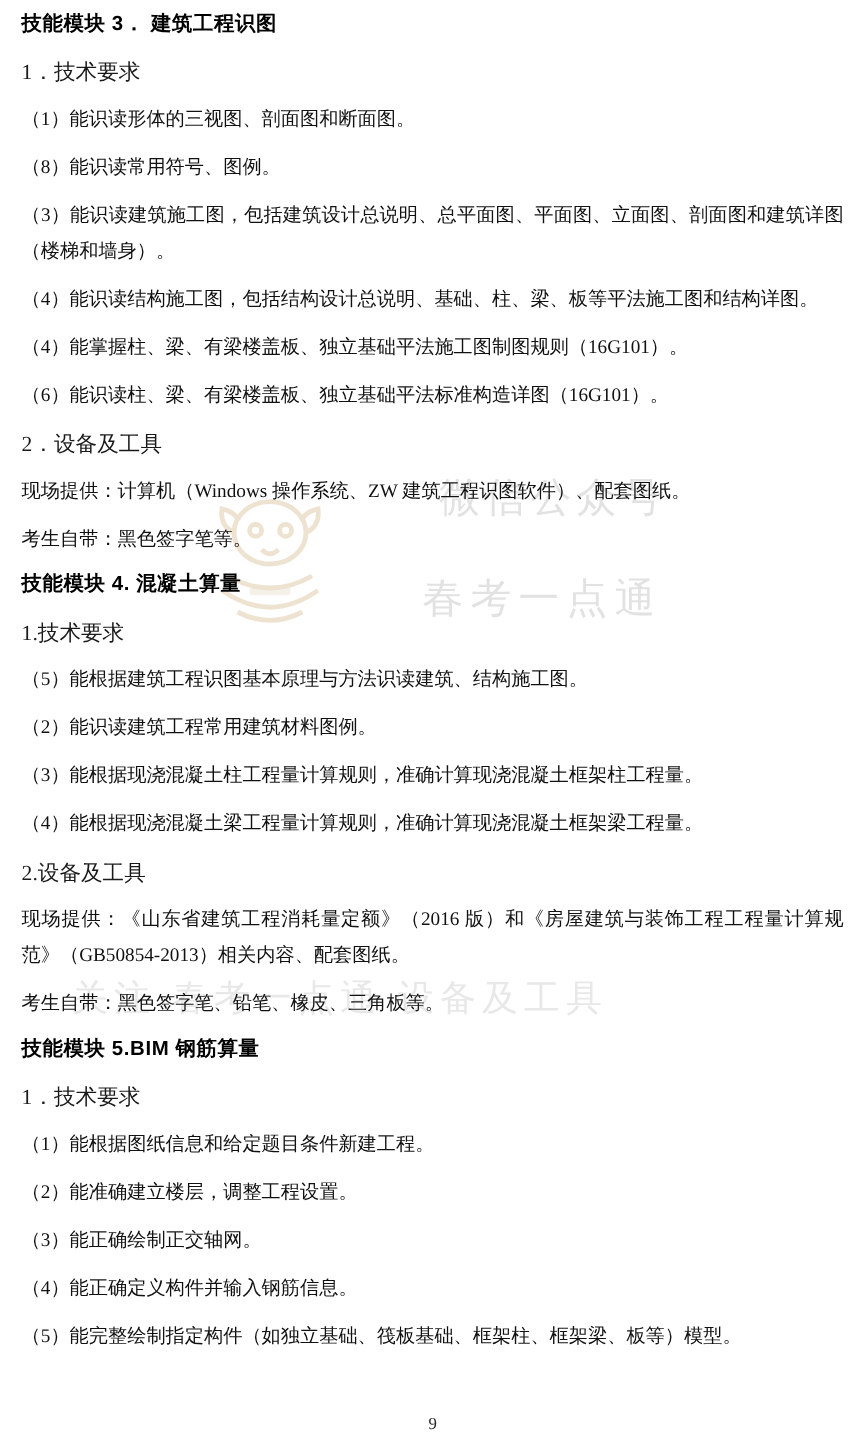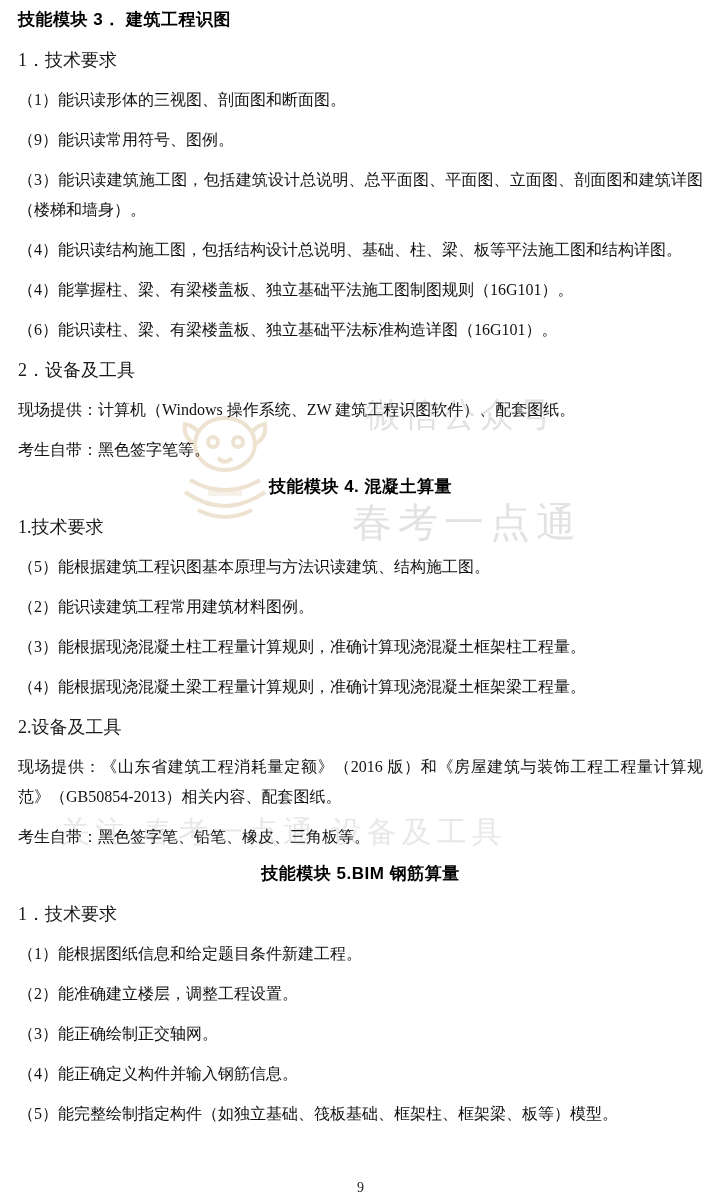--- a/index.html
+++ b/index.html
@@ -36,23 +36,23 @@
     font-weight: normal;
     white-space: nowrap;
   }
   .wm-1 {
     top: 392px;
     left: 366px;
     font-size: 34px;
     letter-spacing: 4px;
   }
   .wm-2 {
-    top: 495px;
+    top: 476px;
     left: 352px;
-    font-size: 40px;
+    font-size: 34px;
     letter-spacing: 6px;
   }
   .wm-3 {
     top: 812px;
     left: 60px;
     font-size: 30px;
     letter-spacing: 5px;
     color: rgba(150,150,150,0.22);
   }
   .wm-logo {
@@ -70,21 +70,20 @@
   h2.module-title {
     font-family: "Liberation Sans", sans-serif;
     font-size: 17px;
     font-weight: bold;
     margin: 0 0 14px 0;
     letter-spacing: 0.5px;
     color: #000;
   }
   .module-title.tight {
     margin-top: 6px;
-    text-align: center;
   }
   p.line {
     font-size: 16px;
     line-height: 30px;
     margin: 0 0 10px 0;
     text-align: justify;
     color: #111;
   }
   p.sec {
     font-size: 18px;
@@ -132,21 +131,21 @@
     <div class="wm-text wm-2">春考一点通</div>
     <div class="wm-text wm-3">关注  春考一点通  设备及工具</div>
   </div>
 
   <div class="content">
 
     <div class="block">
       <h2 class="module-title">技能模块 3． 建筑工程识图</h2>
       <p class="sec">1．技术要求</p>
       <p class="line">（1）能识读形体的三视图、剖面图和断面图。</p>
-      <p class="line">（9）能识读常用符号、图例。</p>
+      <p class="line">（8）能识读常用符号、图例。</p>
       <p class="line">（3）能识读建筑施工图，包括建筑设计总说明、总平面图、平面图、立面图、剖面图和建筑详图（楼梯和墙身）。</p>
       <p class="line">（4）能识读结构施工图，包括结构设计总说明、基础、柱、梁、板等平法施工图和结构详图。</p>
       <p class="line">（4）能掌握柱、梁、有梁楼盖板、独立基础平法施工图制图规则（16G101）。</p>
       <p class="line">（6）能识读柱、梁、有梁楼盖板、独立基础平法标准构造详图（16G101）。</p>
       <p class="sec">2．设备及工具</p>
       <p class="line">现场提供：计算机（Windows 操作系统、ZW 建筑工程识图软件）、配套图纸。</p>
       <p class="line">考生自带：黑色签字笔等。</p>
     </div>
 
     <div class="block">

